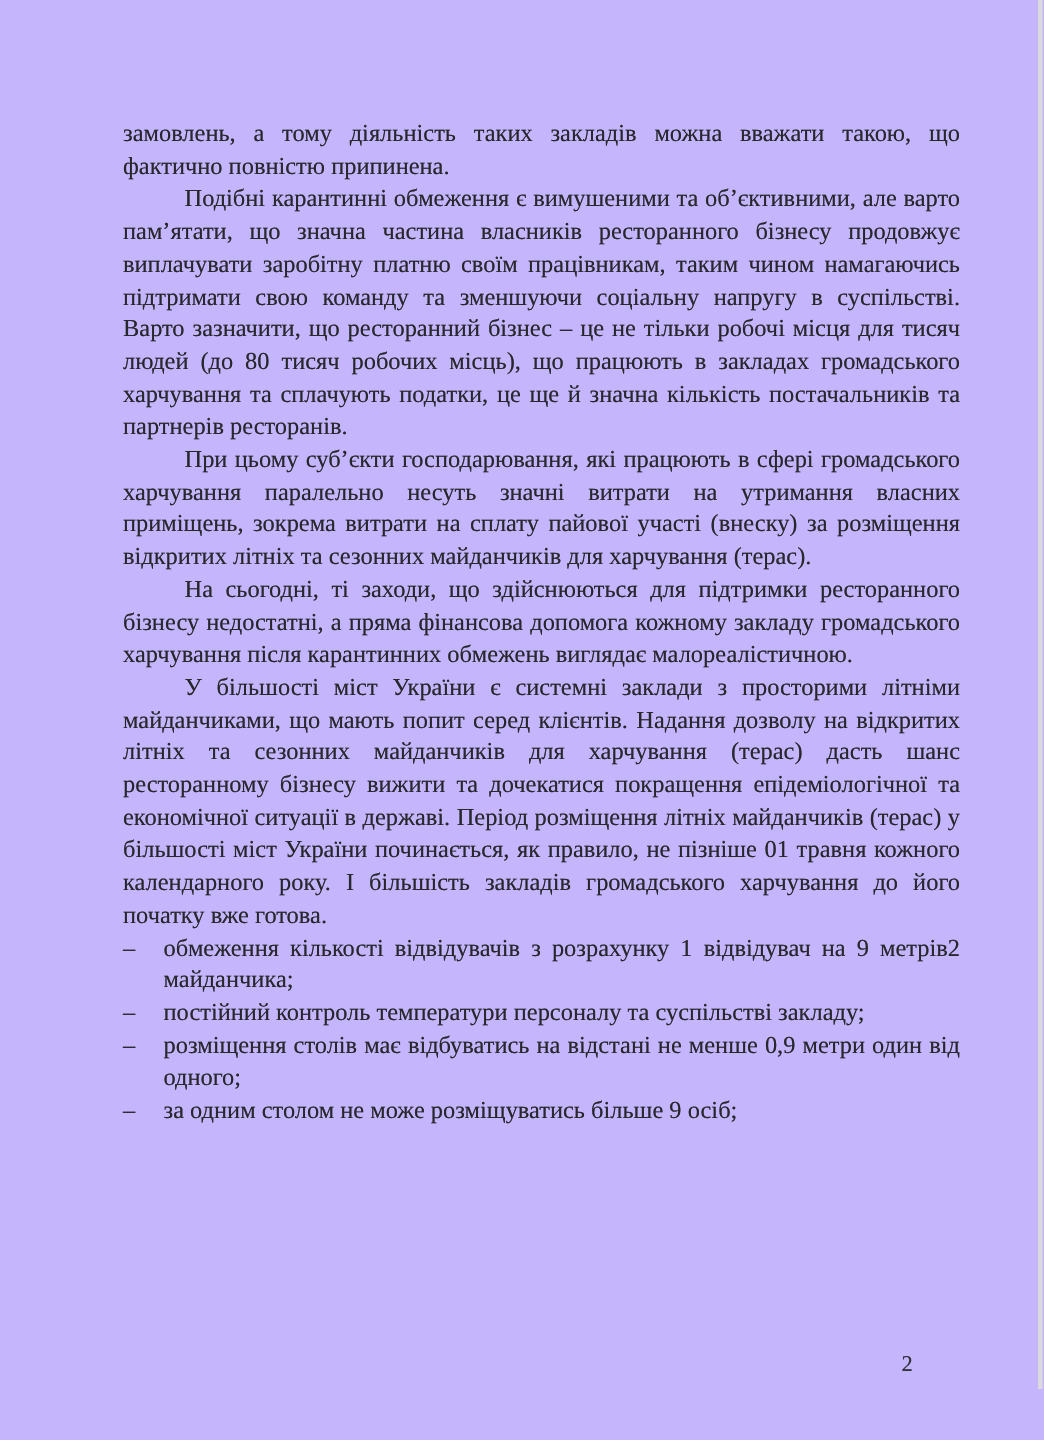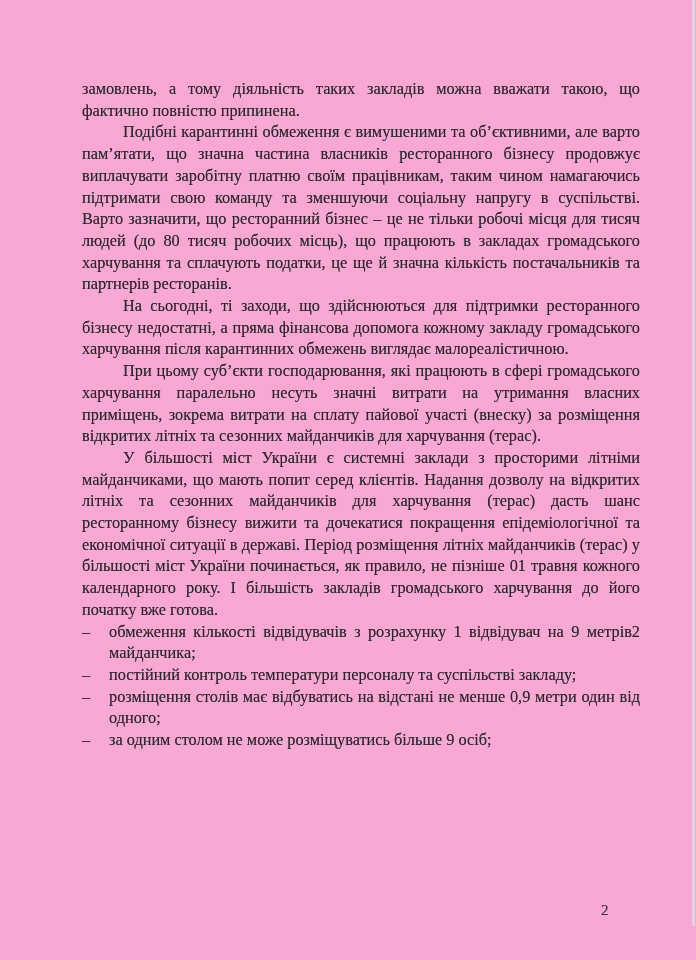--- a/index.html
+++ b/index.html
@@ -10,21 +10,21 @@
   body {
     width: 696px;
     height: 960px;
     position: relative;
     overflow: hidden;
     font-family: "Liberation Serif", "DejaVu Serif", serif;
   }
   .page {
     position: absolute;
     inset: 0;
-    background: #f9a8d4;
+    background: #c4b5fd;
     color: #28282c;
   }
   .text-body {
     position: absolute;
     left: 82px;
     top: 78px;
     width: 558px;
     font-size: 16.3px;
     line-height: 21.7px;
     text-align: justify;
@@ -76,23 +76,23 @@
 <body>
 
 <div class="page">
 
   <div class="text-body">
 
     <p class="para continuation">замовлень, а тому діяльність таких закладів можна вважати такою, що фактично повністю припинена.</p>
 
     <p class="para">Подібні карантинні обмеження є вимушеними та об’єктивними, але варто пам’ятати, що значна частина власників ресторанного бізнесу продовжує виплачувати заробітну платню своїм працівникам, таким чином намагаючись підтримати свою команду та зменшуючи соціальну напругу в суспільстві. Варто зазначити, що ресторанний бізнес – це не тільки робочі місця для тисяч людей (до 80 тисяч робочих місць), що працюють в закладах громадського харчування та сплачують податки, це ще й значна кількість постачальників та партнерів ресторанів.</p>
 
+    <p class="para">При цьому суб’єкти господарювання, які працюють в сфері громадського харчування паралельно несуть значні витрати на утримання власних приміщень, зокрема витрати на сплату пайової участі (внеску) за розміщення відкритих літніх та сезонних майданчиків для харчування (терас).</p>
+
     <p class="para">На сьогодні, ті заходи, що здійснюються для підтримки ресторанного бізнесу недостатні, а пряма фінансова допомога кожному закладу громадського харчування після карантинних обмежень виглядає малореалістичною.</p>
-
-    <p class="para">При цьому суб’єкти господарювання, які працюють в сфері громадського харчування паралельно несуть значні витрати на утримання власних приміщень, зокрема витрати на сплату пайової участі (внеску) за розміщення відкритих літніх та сезонних майданчиків для харчування (терас).</p>
 
     <p class="para">У більшості міст України є системні заклади з просторими літніми майданчиками, що мають попит серед клієнтів. Надання дозволу на відкритих літніх та сезонних майданчиків для харчування (терас) дасть шанс ресторанному бізнесу вижити та дочекатися покращення епідеміологічної та економічної ситуації в державі. Період розміщення літніх майданчиків (терас) у більшості міст України починається, як правило, не пізніше 01 травня кожного календарного року. І більшість закладів громадського харчування до його початку вже готова.</p>
 
 
     <div class="bullet-list">
 
       <div class="bullet">
         <span class="dash">–</span>
         <span class="bullet-text">обмеження кількості відвідувачів з розрахунку 1 відвідувач на 9 метрів2 майданчика;</span>
       </div>

